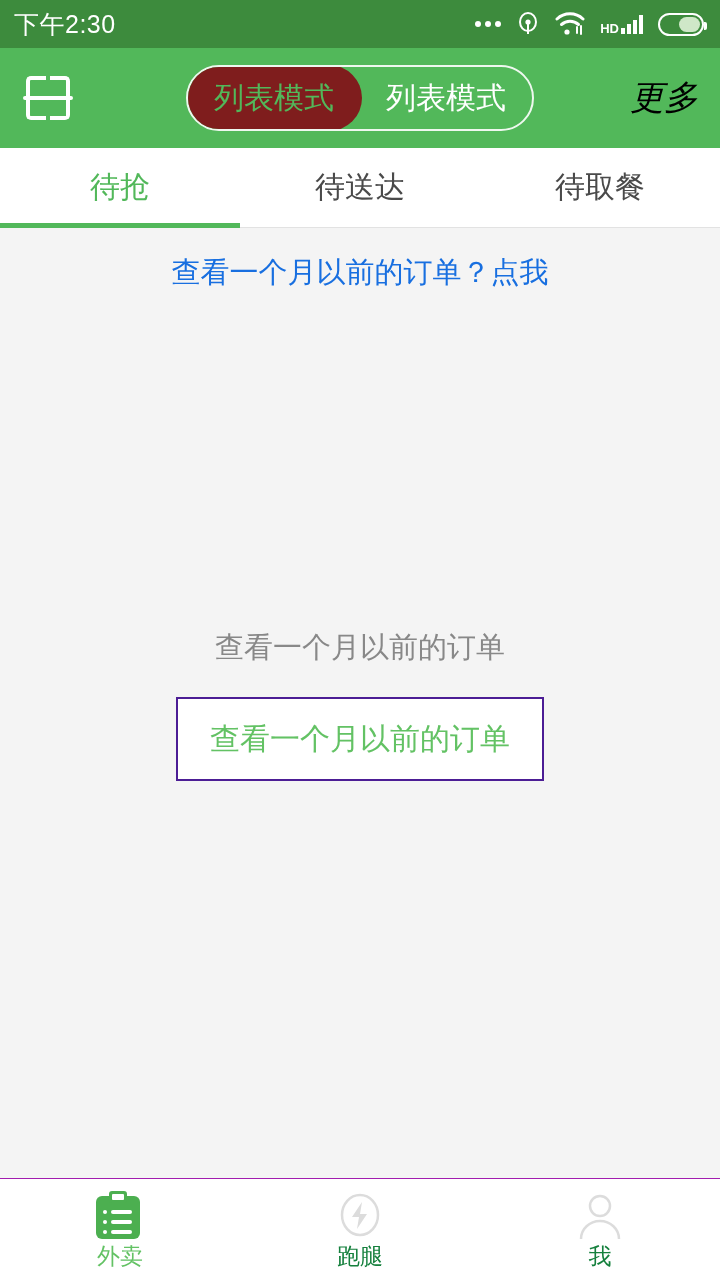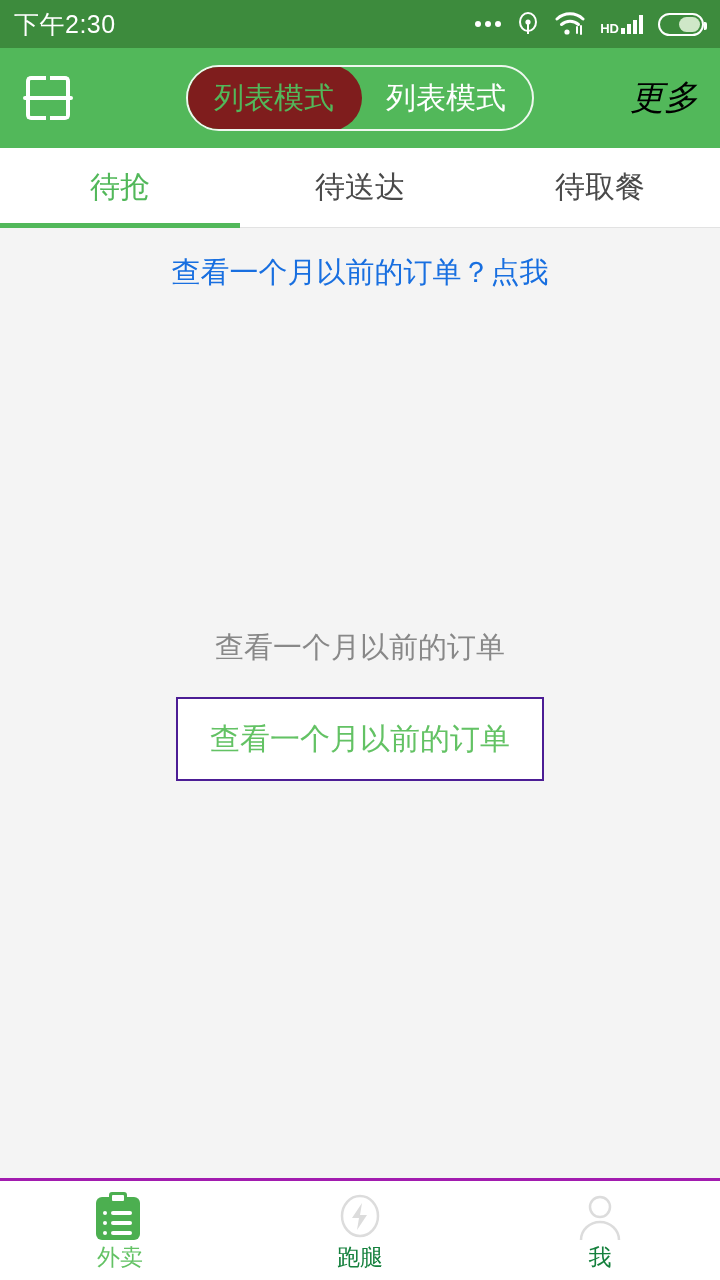--- a/index.html
+++ b/index.html
@@ -98,21 +98,21 @@
   .older-btn{
     margin-top:29px; width:368px; height:84px;
     border:2px solid #4c1d95; background:#ffffff;
     display:flex; align-items:center; justify-content:center;
     font-size:30px; color:#63c264; cursor:pointer;
   }
 
   
   .bottomnav{
     height:102px; flex:0 0 102px; background:#ffffff;
-    border-top:3px solid #a21caf; display:flex;
+    border-top:1px solid #a21caf; display:flex;
   }
   .bn-item{
     flex:1; display:flex; flex-direction:column; align-items:center;
     justify-content:center; gap:6px; cursor:pointer;
   }
   .bn-label{ font-size:23px; color:#15803d; line-height:1; }
   .bn-item.active .bn-label{ color:#63c264; }
   .bn-icon{ width:48px; height:48px; display:block; }
 
   .clip{ position:relative; width:44px; height:48px; }

